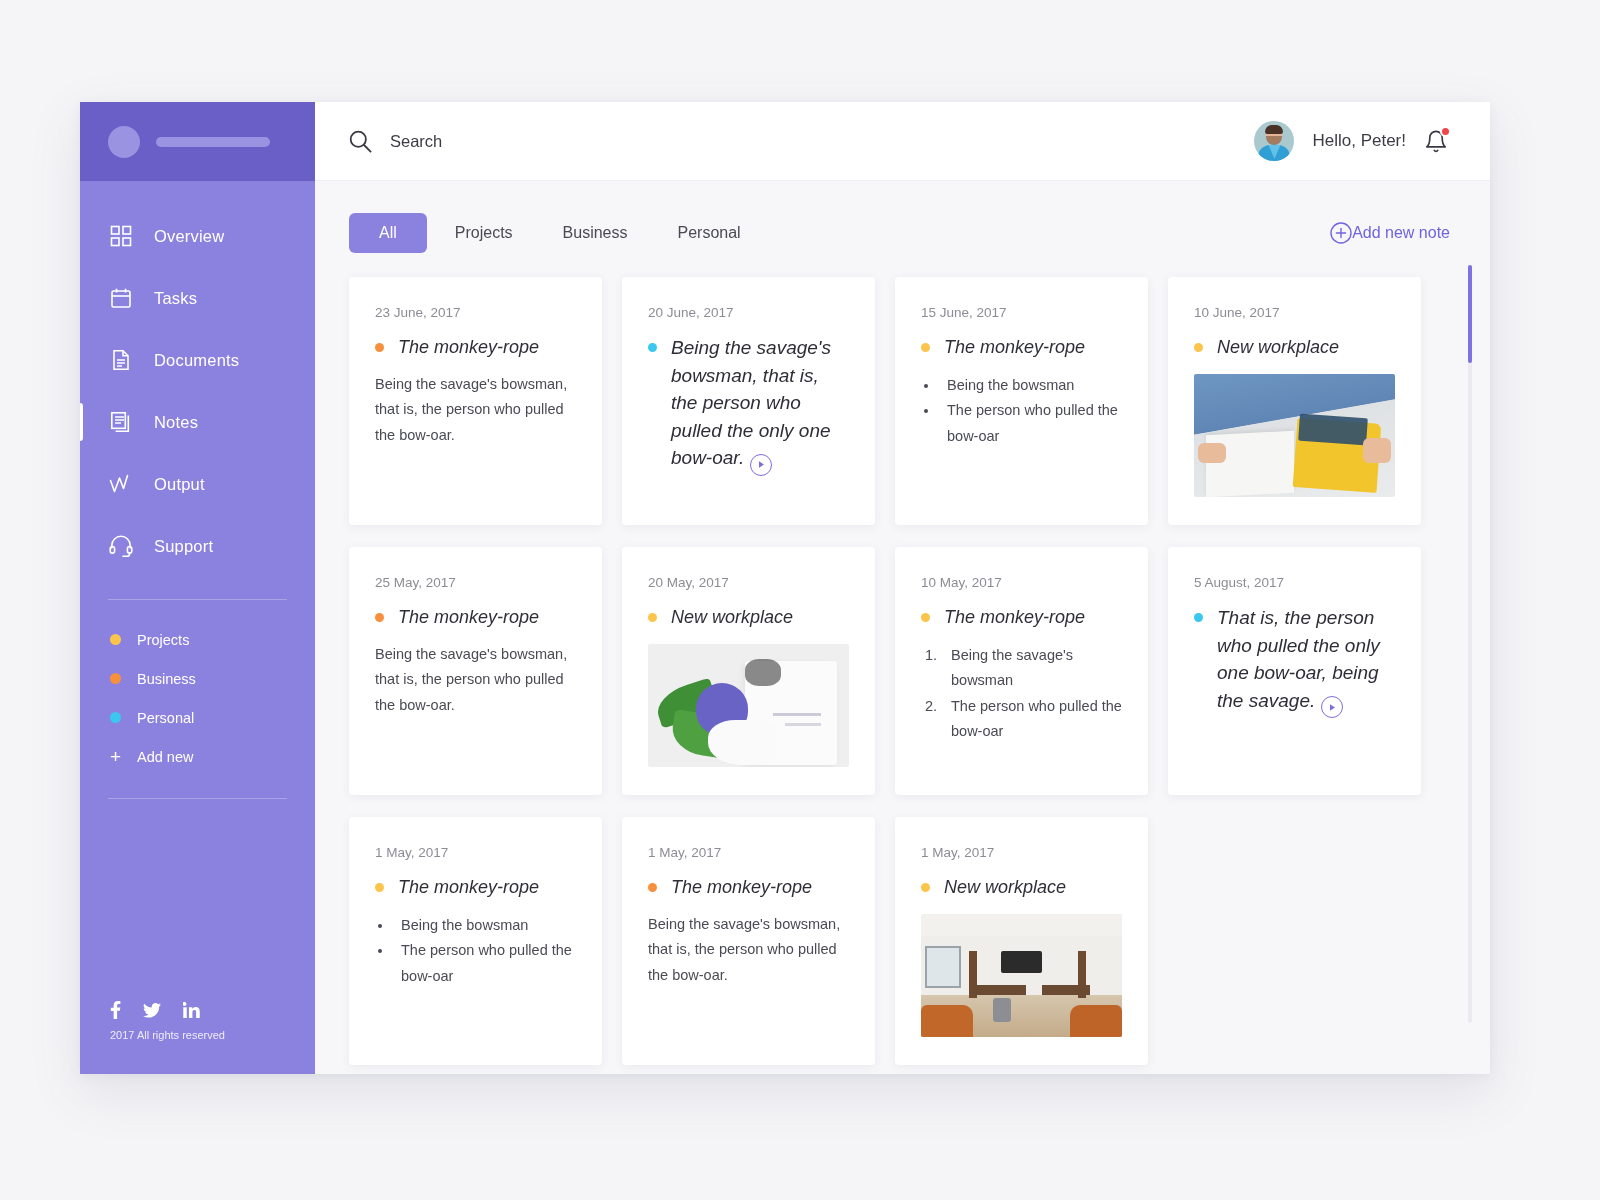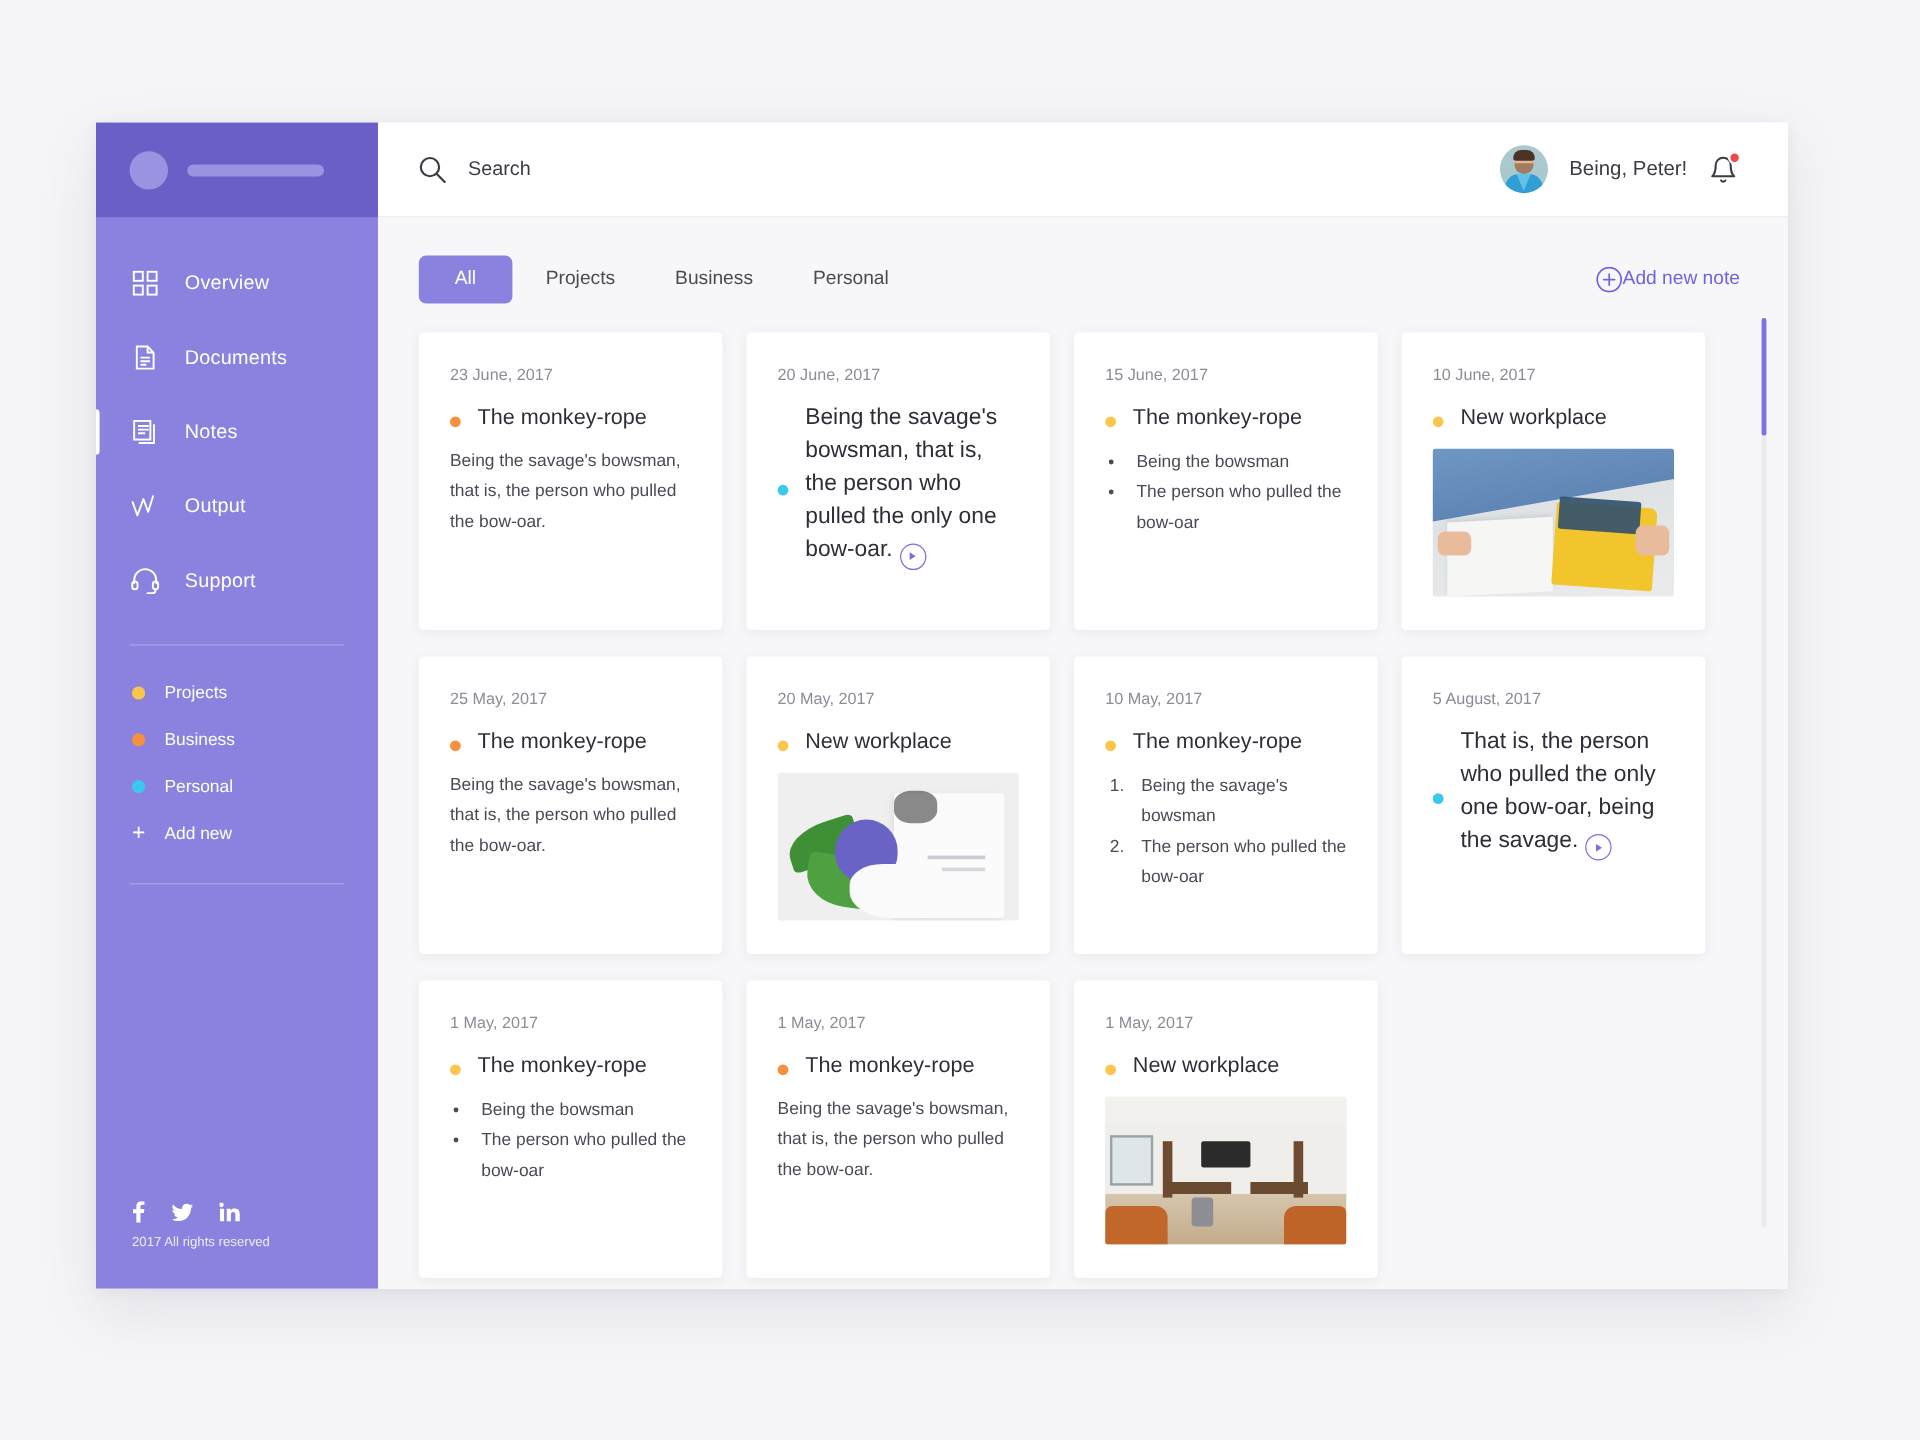--- a/index.html
+++ b/index.html
@@ -123,21 +123,21 @@
     gap: 22px 20px;
   }
 
   .card {
     background: #ffffff; border-radius: 4px;
     box-shadow: 0 2px 10px rgba(80,80,120,0.075);
     padding: 28px 26px 26px 26px;
     min-height: 248px;
   }
   .card-date { font-size: 13.5px; color: #8c8c96; margin-bottom: 14px; }
-  .card-title-row { display: flex; align-items: center; gap: 14px; }
+  .card-title-row { display: flex; align-items: flex-start; gap: 14px; font-style: italic; }
   .card-dot { width: 9px; height: 9px; border-radius: 50%; flex: none; margin-top: 9px; }
   .card-title { font-size: 18px; color: #2e2e38; line-height: 1.45; }
   .card-title.big { font-size: 19px; }
   .card-body { font-size: 14.5px; color: #4a4a55; line-height: 1.74; margin-top: 12px; }
   .card-ul { margin: 13px 0 0 0; padding-left: 18px; list-style: disc; }
   .card-ul li { font-size: 14.5px; color: #4a4a55; line-height: 1.74; padding-left: 8px; }
   .card-ol { margin: 13px 0 0 0; padding-left: 20px; list-style: decimal; }
   .card-ol li { font-size: 14.5px; color: #4a4a55; line-height: 1.74; padding-left: 10px; }
   .card-img { margin-top: 14px; width: 100%; height: 123px; border-radius: 2px; overflow: hidden; position: relative; }
   .play-btn {
@@ -211,20 +211,30 @@
           <svg width="22" height="22" viewBox="0 0 22 22" fill="none" stroke="#fff" stroke-width="1.6">
             <rect x="1.5" y="1.5" width="7.5" height="7.5"></rect>
               <rect x="13" y="1.5" width="7.5" height="7.5"></rect>
             <rect x="1.5" y="13" width="7.5" height="7.5"></rect>
               <rect x="13" y="13" width="7.5" height="7.5"></rect>
           </svg>
         </span>
         <span>Overview</span>
       </div>
 
+      <div class="sb-item">
+        <span class="ico">
+          <svg width="22" height="22" viewBox="0 0 22 22" fill="none" stroke="#fff" stroke-width="1.6">
+            <rect x="2" y="4" width="18" height="16" rx="1.5"></rect>
+              <path d="M2 9h18"></path>
+              <path d="M6.5 1.8v3.6M15.5 1.8v3.6"></path>
+          </svg>
+        </span>
+        <span>Tasks</span>
+      </div>
 
       <div class="sb-item">
         <span class="ico">
           <svg width="22" height="22" viewBox="0 0 22 22" fill="none" stroke="#fff" stroke-width="1.6">
             <path d="M4 1.8h9l5 5v13.4H4z"></path>
               <path d="M13 1.8v5h5"></path>
               <path d="M7 11h8M7 14h8M7 17h5"></path>
           </svg>
         </span>
         <span>Documents</span>
@@ -322,21 +332,21 @@
       </div>
 
       <div class="top-right">
         <div class="avatar">
           <div class="av-body"></div>
           <div class="av-shirt"></div>
           <div class="av-head"></div>
           <div class="av-beard"></div>
           <div class="av-hair"></div>
         </div>
-        <span class="greeting">Being, Peter!</span>
+        <span class="greeting">Hello, Peter!</span>
         <div class="bell">
           <span>
             <svg width="24" height="26" viewBox="0 0 24 26" fill="none" stroke="#3a3a44" stroke-width="1.7" stroke-linecap="round" stroke-linejoin="round">
               <path d="M18.2 10.6a6.2 6.2 0 10-12.4 0c0 7.2-3 9.3-3 9.3h18.4s-3-2.1-3-9.3z"></path>
               <path d="M13.75 23.4a2 2 0 01-3.5 0"></path>
             </svg>
           </span>
           <span class="bell-badge"></span>
         </div>
       </div>

